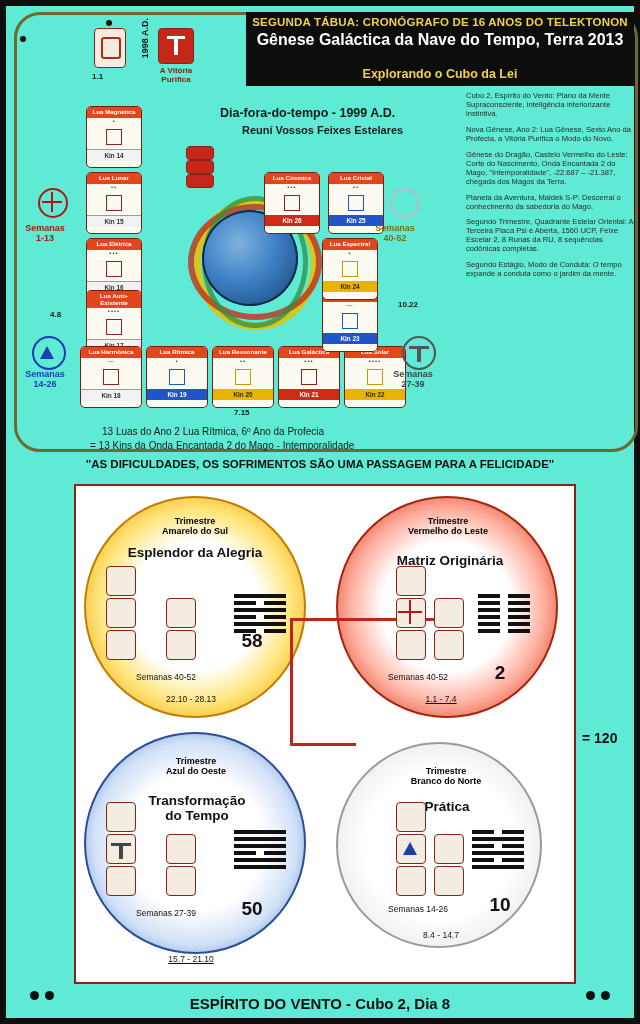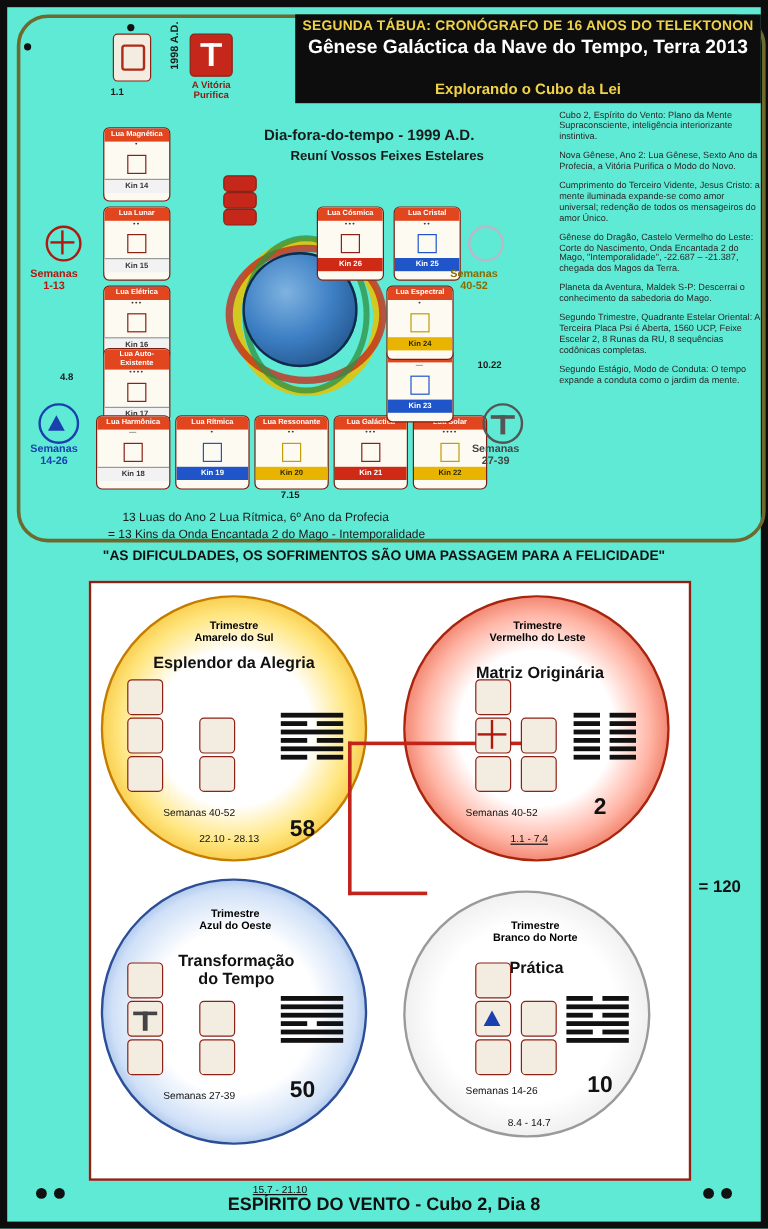--- a/index.html
+++ b/index.html
@@ -155,21 +155,20 @@
 
   <div class="hdr">
     <div class="l1">SEGUNDA TÁBUA: CRONÓGRAFO DE 16 ANOS DO TELEKTONON</div>
     <div class="l2">Gênese Galáctica da Nave do Tempo, Terra 2013</div>
     <div class="l3">Explorando o Cubo da Lei</div>
   </div>
 
   <div class="rtext">
     <p>Cubo 2, Espírito do Vento: Plano da Mente Supraconsciente, inteligência interiorizante instintiva.</p>
     <p>Nova Gênese, Ano 2: Lua Gênese, Sexto Ano da Profecia, a Vitória Purifica o Modo do Novo.</p>
-    <p>Cumprimento do Terceiro Vidente, Jesus Cristo: a mente iluminada expande-se como amor universal; redenção de todos os mensageiros do amor Único.</p>
     <p>Gênese do Dragão, Castelo Vermelho do Leste: Corte do Nascimento, Onda Encantada 2 do Mago, "Intemporalidade", -22.687 – -21.387, chegada dos Magos da Terra.</p>
     <p>Planeta da Aventura, Maldek S-P: Descerrai o conhecimento da sabedoria do Mago.</p>
     <p>Segundo Trimestre, Quadrante Estelar Oriental: A Terceira Placa Psi é Aberta, 1560 UCP, Feixe Escelar 2, 8 Runas da RU, 8 sequências codônicas completas.</p>
     <p>Segundo Estágio, Modo de Conduta: O tempo expande a conduta como o jardim da mente.</p>
   </div>
 
   <div class="lbl b vert" style="left:134px;top:12px;font-size:9px;">1998 A.D.</div>
 
   <div class="plate" style="left:88px;top:22px;width:30px;height:38px;">
     <div style="position:absolute;left:6px;top:8px;width:16px;height:18px;border:2px solid #b02a16;border-radius:3px;"></div>
@@ -358,21 +357,21 @@
   <div class="quad q-white"></div>
 
   <div class="redconn" style="left:284px;top:612px;width:152px;height:3px;"></div>
   <div class="redconn" style="left:284px;top:612px;width:3px;height:128px;"></div>
   <div class="redconn" style="left:284px;top:737px;width:66px;height:3px;"></div>
 
   <div class="qtitle" style="left:128px;top:510px;width:122px;white-space:pre-line;">Trimestre
 Amarelo do Sul</div>
   <div class="qname" style="left:112px;top:540px;width:154px;white-space:pre-line;">Esplendor da Alegria</div>
   <div class="qsem" style="left:100px;top:666px;width:120px;">Semanas 40-52</div>
-  <div class="qnum" style="left:212px;top:675px;width:68px;">58</div>
+  <div class="qnum" style="left:212px;top:624px;width:68px;">58</div>
   <div class="qdate" style="left:120px;top:688px;width:130px;">22.10 - 28.13</div>
   <div class="hex" style="left:228px;top:588px;">
     <div class="ln full">
         <i></i>
       </div>
       <div class="ln brk">
         <i></i>
         <i></i>
       </div>
     <div class="ln full">
@@ -436,21 +435,21 @@
   <div class="plate" style="left:390px;top:624px;width:28px;height:28px;"></div>
   <div class="plate" style="left:428px;top:592px;width:28px;height:28px;"></div>
   <div class="plate" style="left:428px;top:624px;width:28px;height:28px;"></div>
 
   <div class="qtitle" style="left:130px;top:750px;width:120px;white-space:pre-line;">Trimestre
 Azul do Oeste</div>
   <div class="qname" style="left:112px;top:788px;width:158px;white-space:pre-line;">Transformação
 do Tempo</div>
   <div class="qsem" style="left:100px;top:902px;width:120px;">Semanas 27-39</div>
   <div class="qnum" style="left:212px;top:892px;width:68px;">50</div>
-  <div class="qdate u" style="left:120px;top:980px;width:130px;text-align:right;">15.7 - 21.10</div>
+  <div class="qdate u" style="left:120px;top:948px;width:130px;">15.7 - 21.10</div>
   <div class="hex" style="left:228px;top:824px;">
     <div class="ln full">
         <i></i>
       </div>
       <div class="ln full">
         <i></i>
       </div>
     <div class="ln full">
         <i></i>
       </div>

